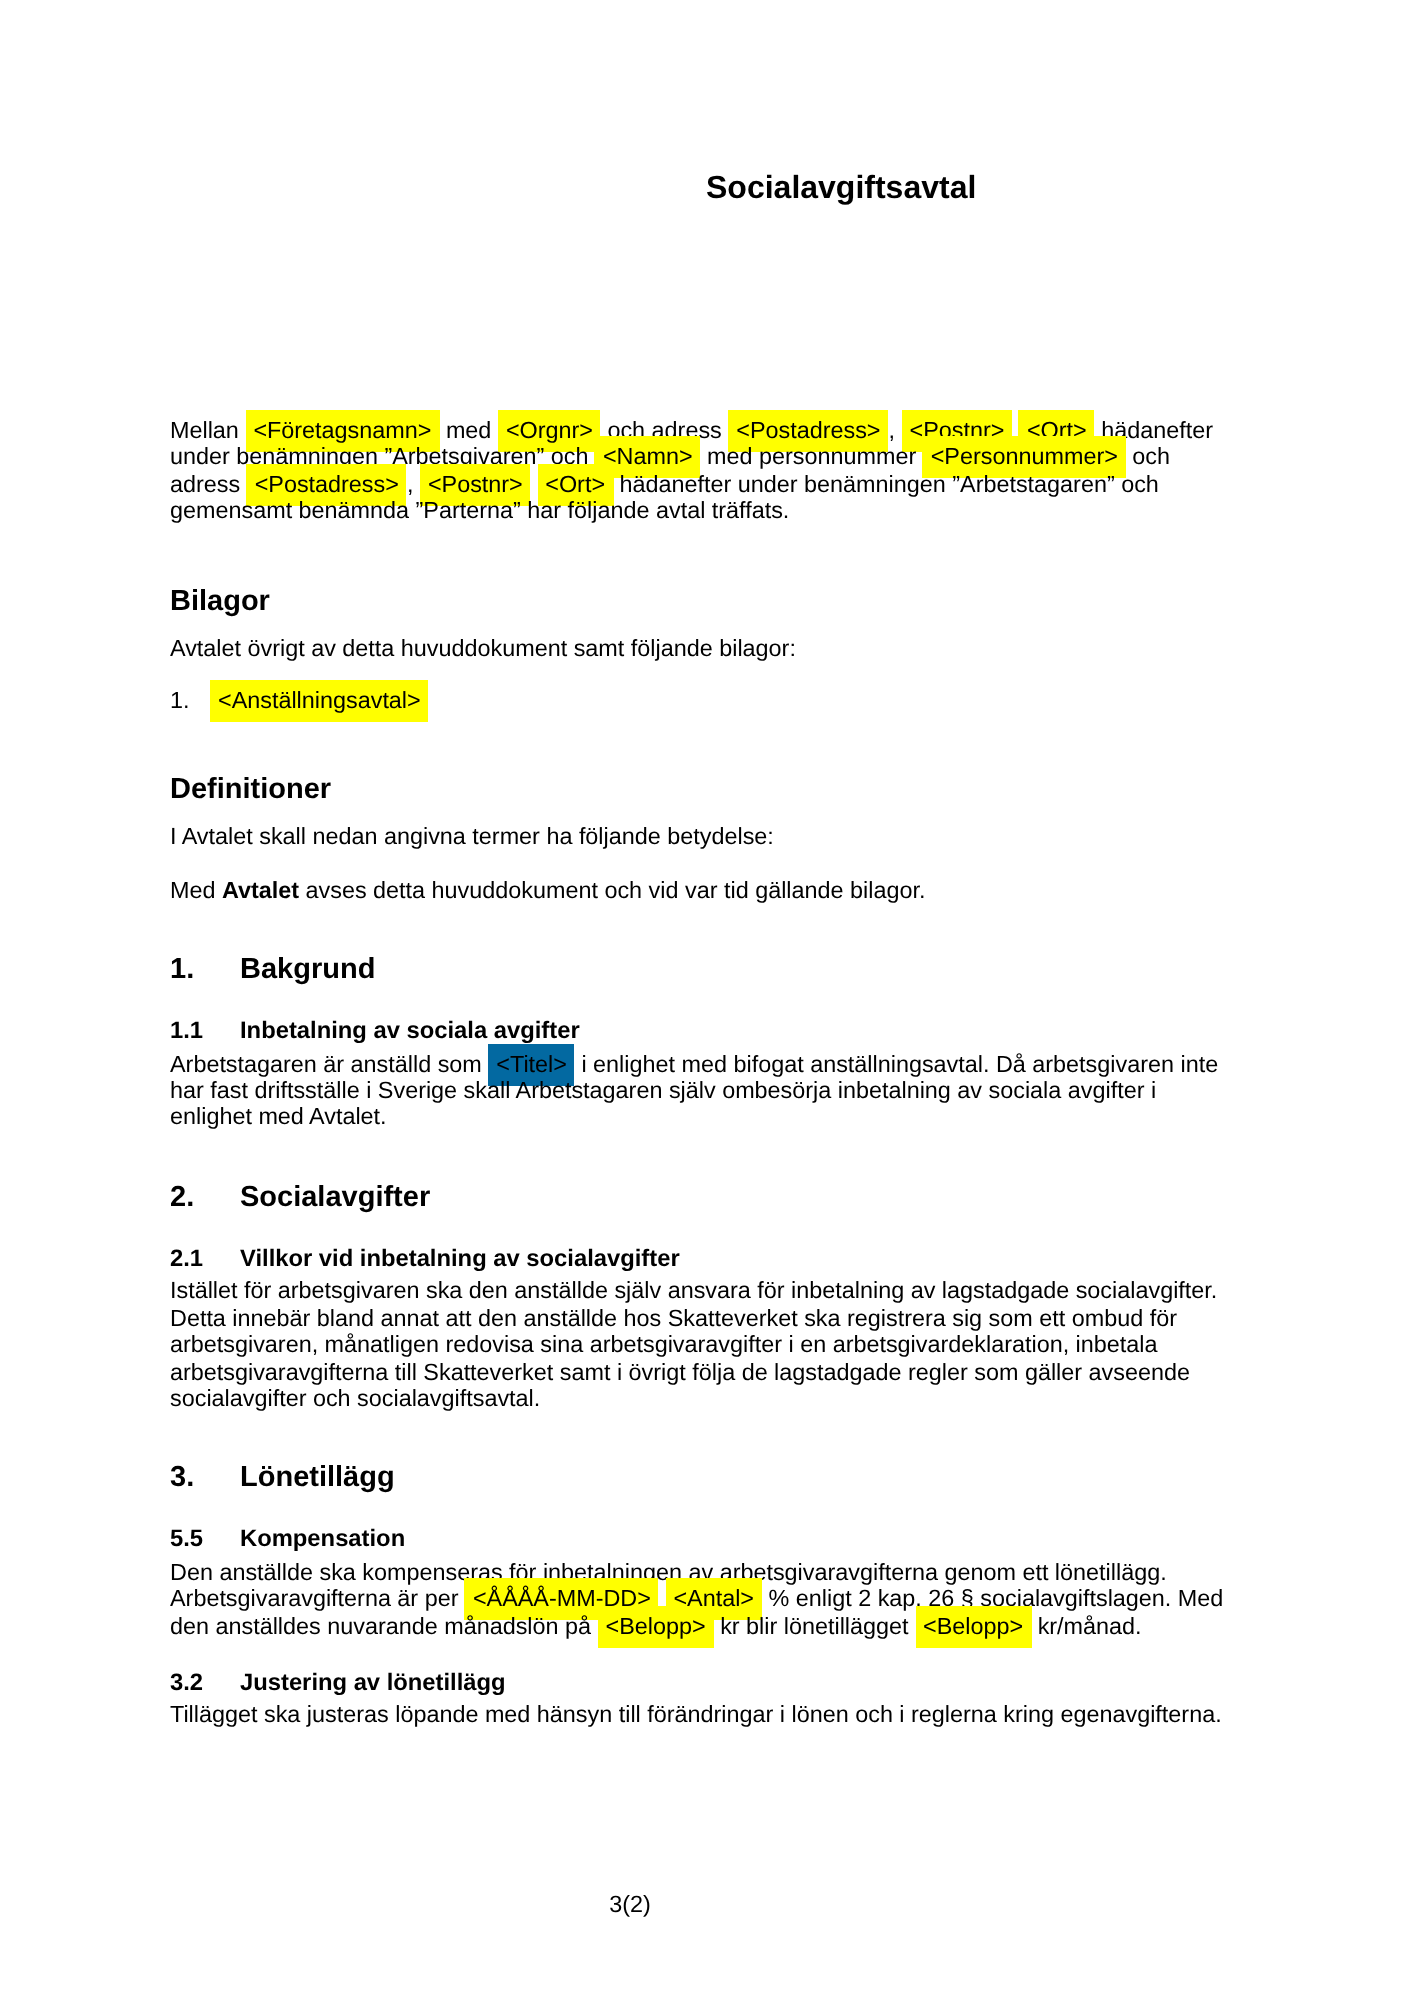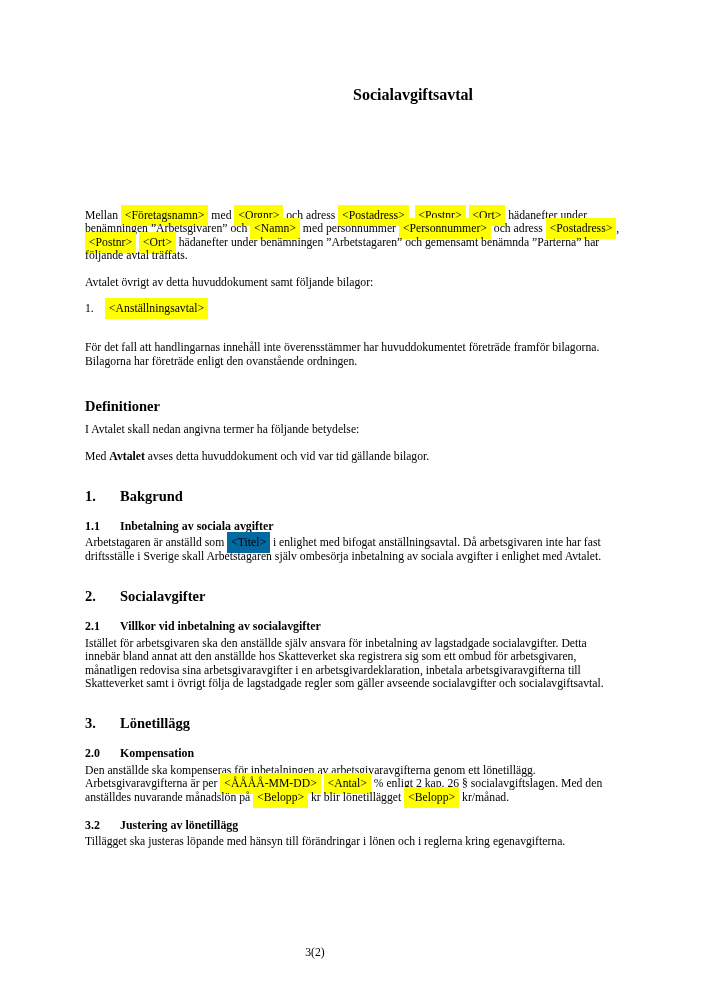--- a/index.html
+++ b/index.html
@@ -2,21 +2,21 @@
 <html><head>
 <meta charset="utf-8">
 <style>
   html, body { margin: 0; padding: 0; background: #ffffff; }
   .page {
     position: relative;
     width: 630px;
     height: 1000px;
     background: #ffffff;
     color: #000000;
-    font-family: Liberation Serif, serif;
+    font-family: Liberation Sans, sans-serif;
     font-size: 11.7px;
     line-height: 13.4px;
     overflow: hidden;
     border-radius: 22px;
   }
   .doc-title {
     position: absolute;
     top: 86px;
     left: 353px;
     margin: 0;
@@ -63,32 +63,32 @@
     font-size: 11.7px;
   }
 </style>
 </head>
 <body>
 
 <div class="page">
   <h1 class="doc-title">Socialavgiftsavtal</h1>
   <div class="content">
       <p><span>Mellan </span><mark class="hl" style="background-color: rgb(255, 255, 0);">&lt;Företagsnamn&gt;</mark><span> med </span><mark class="hl" style="background-color: rgb(255, 255, 0);">&lt;Orgnr&gt;</mark><span> och adress </span><mark class="hl" style="background-color: rgb(255, 255, 0);">&lt;Postadress&gt;</mark><span>, </span><mark class="hl" style="background-color: rgb(255, 255, 0);">&lt;Postnr&gt;</mark><span> </span><mark class="hl" style="background-color: rgb(255, 255, 0);">&lt;Ort&gt;</mark><span> hädanefter under benämningen ”Arbetsgivaren” och </span><mark class="hl" style="background-color: rgb(255, 255, 0);">&lt;Namn&gt;</mark><span> med personnummer </span><mark class="hl" style="background-color: rgb(255, 255, 0);">&lt;Personnummer&gt;</mark><span> och adress </span><mark class="hl" style="background-color: rgb(255, 255, 0);">&lt;Postadress&gt;</mark><span>, </span><mark class="hl" style="background-color: rgb(255, 255, 0);">&lt;Postnr&gt;</mark><span> </span><mark class="hl" style="background-color: rgb(255, 255, 0);">&lt;Ort&gt;</mark><span> hädanefter under benämningen ”Arbetstagaren” och gemensamt benämnda ”Parterna” har följande avtal träffats.</span></p>
+      <h2>Bilagor</h2>
       <p><span>Avtalet övrigt av detta huvuddokument samt följande bilagor:</span></p>
       <div class="list-item"><span class="num listnum">1.</span><span><mark class="hl" style="background-color: rgb(255, 255, 0);">&lt;Anställningsavtal&gt;</mark></span></div>
-      <p><span>För det fall att handlingarnas innehåll inte överensstämmer har huvuddokumentet företräde framför bilagorna. Bilagorna har företräde enligt den ovanstående ordningen.</span></p>
       <h2>Definitioner</h2>
       <p><span>I Avtalet skall nedan angivna termer ha följande betydelse:</span></p>
       <p><span>Med </span><b>Avtalet</b><span> avses detta huvuddokument och vid var tid gällande bilagor.</span></p>
       <div class="h1"><span class="num">1.</span><span>Bakgrund</span></div>
       <div class="h3"><span class="num">1.1</span><span>Inbetalning av sociala avgifter</span></div>
       <p><span>Arbetstagaren är anställd som </span><mark class="hl" style="background-color: #0369a1;">&lt;Titel&gt;</mark><span> i enlighet med bifogat anställningsavtal. Då arbetsgivaren inte har fast driftsställe i Sverige skall Arbetstagaren själv ombesörja inbetalning av sociala avgifter i enlighet med Avtalet.</span></p>
       <div class="h1"><span class="num">2.</span><span>Socialavgifter</span></div>
       <div class="h3"><span class="num">2.1</span><span>Villkor vid inbetalning av socialavgifter</span></div>
       <p><span>Istället för arbetsgivaren ska den anställde själv ansvara för inbetalning av lagstadgade socialavgifter. Detta innebär bland annat att den anställde hos Skatteverket ska registrera sig som ett ombud för arbetsgivaren, månatligen redovisa sina arbetsgivaravgifter i en arbetsgivardeklaration, inbetala arbetsgivaravgifterna till Skatteverket samt i övrigt följa de lagstadgade regler som gäller avseende socialavgifter och socialavgiftsavtal.</span></p>
       <div class="h1"><span class="num">3.</span><span>Lönetillägg</span></div>
-      <div class="h3"><span class="num">2.0</span><span>Kompensation</span></div>
+      <div class="h3"><span class="num">5.5</span><span>Kompensation</span></div>
       <p><span>Den anställde ska kompenseras för inbetalningen av arbetsgivaravgifterna genom ett lönetillägg. Arbetsgivaravgifterna är per </span><mark class="hl" style="background-color: rgb(255, 255, 0);">&lt;ÅÅÅÅ-MM-DD&gt;</mark><span> </span><mark class="hl" style="background-color: rgb(255, 255, 0);">&lt;Antal&gt;</mark><span> % enligt 2 kap. 26 § socialavgiftslagen. Med den anställdes nuvarande månadslön på </span><mark class="hl" style="background-color: rgb(255, 255, 0);">&lt;Belopp&gt;</mark><span> kr blir lönetillägget </span><mark class="hl" style="background-color: rgb(255, 255, 0);">&lt;Belopp&gt;</mark><span> kr/månad.</span></p>
       <div class="h3"><span class="num">3.2</span><span>Justering av lönetillägg</span></div>
       <p><span>Tillägget ska justeras löpande med hänsyn till förändringar i lönen och i reglerna kring egenavgifterna.</span></p>
     </div>
   <div class="footer">3(2)</div>
 </div>
 
 </body></html>

